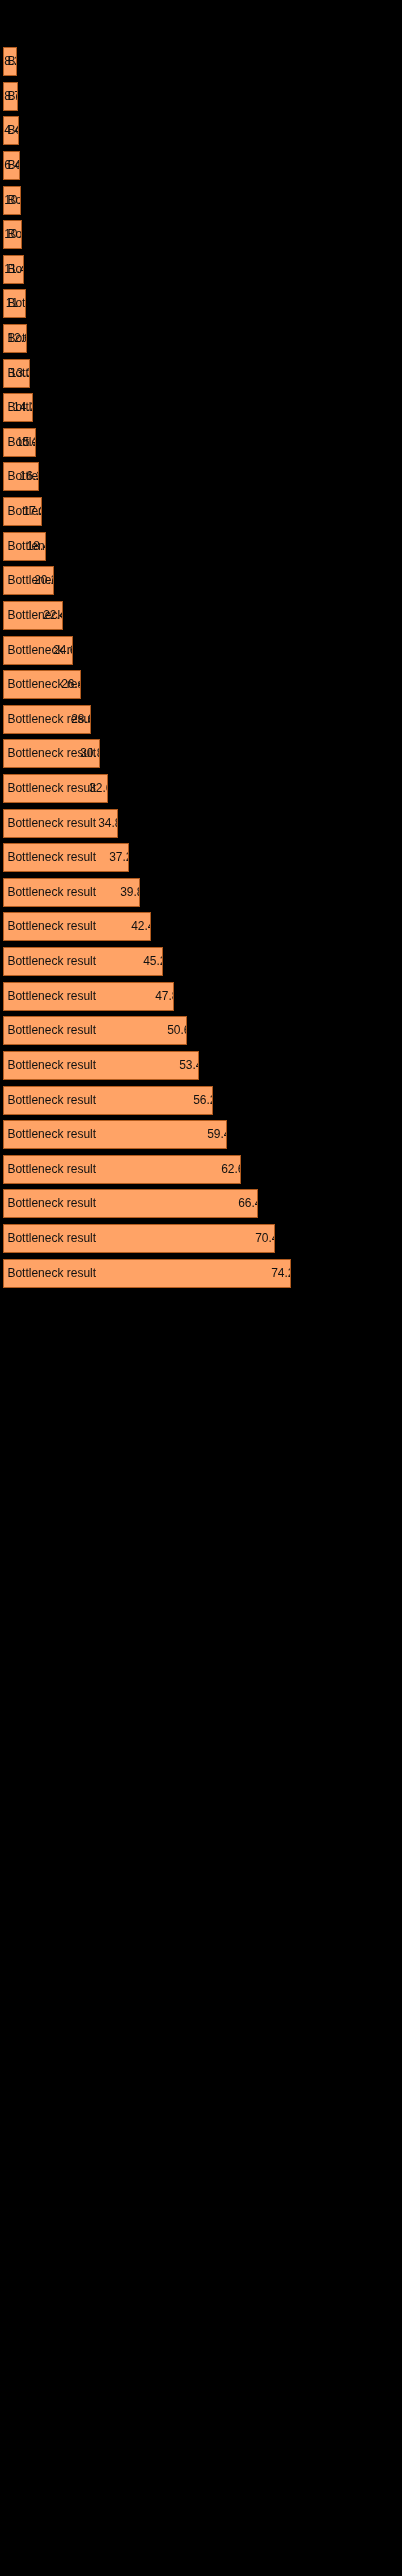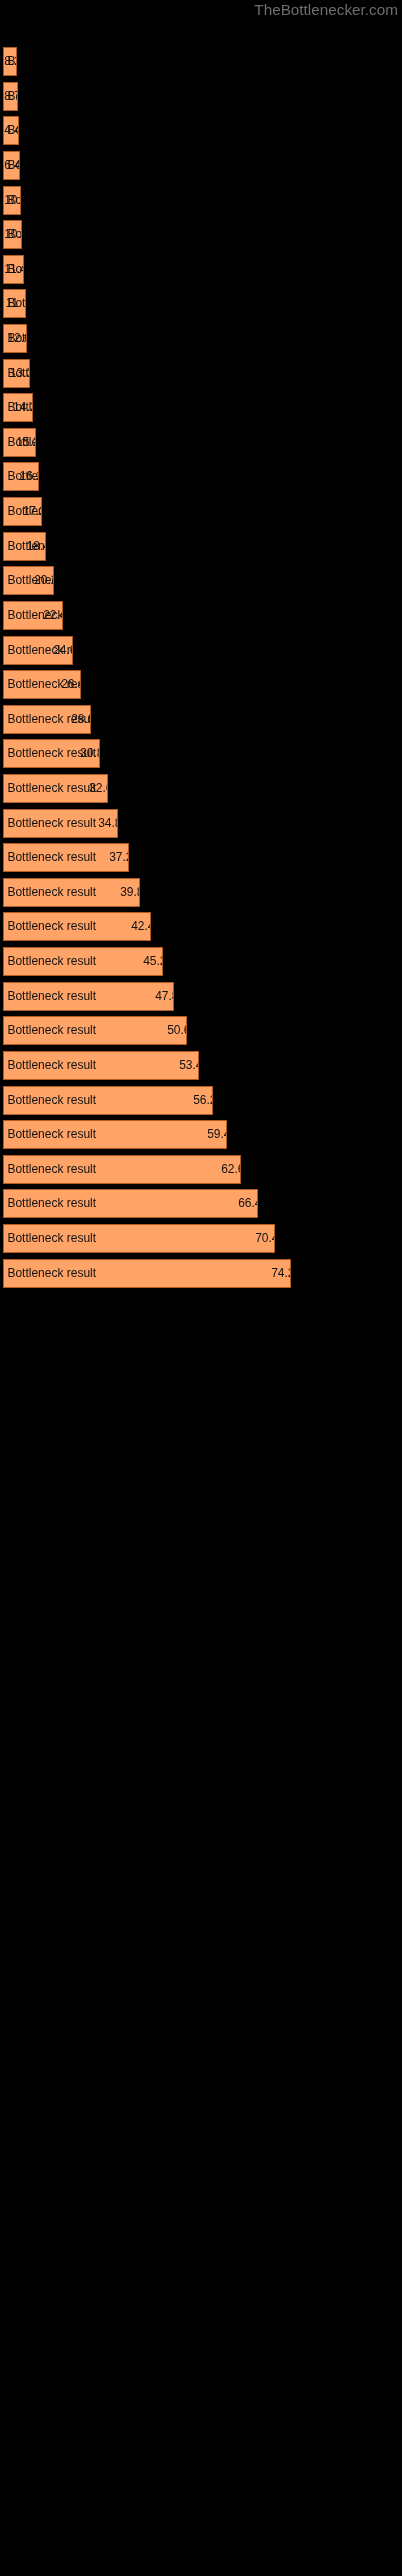--- a/index.html
+++ b/index.html
@@ -91,21 +91,20 @@
     font-family: "Liberation Sans", sans-serif;
     white-space: nowrap;
     pointer-events: none;
   }
 </style>
 </head>
 <body>
 
 <div id="chart-root">
 
-  <div class="watermark">TheBottlenecker.com</div>
 
   <div class="plot-area" id="plot-area">
       <div class="bar-row" style="top: 45px;">
         <div class="bar" title="Bottleneck result 1" style="width: 13.7px;">
           <span class="bar-label">Bottleneck result</span>
           <span class="bar-value" style="left: 0px;">8.2</span>
         </div>
       </div>
       <div class="bar-row" style="top: 80px;">
         <div class="bar" title="Bottleneck result 2" style="width: 14.5px;">

